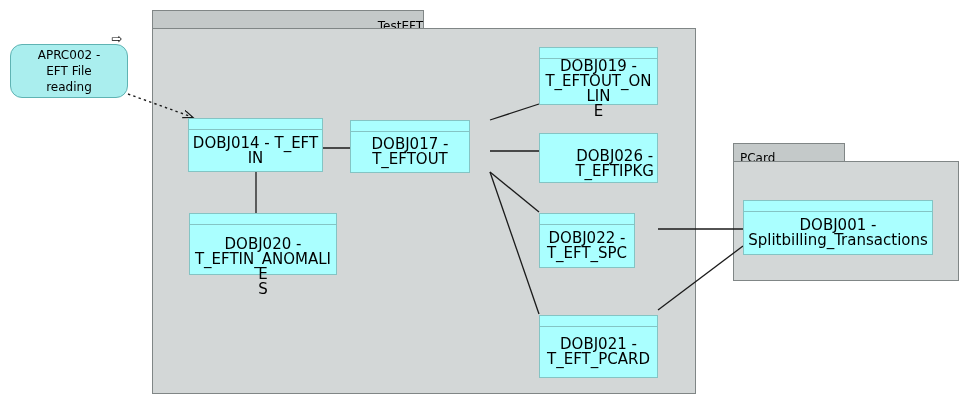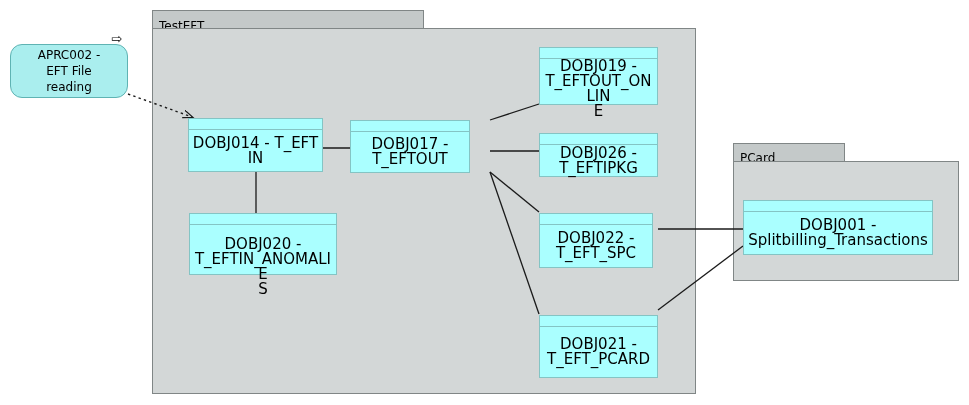--- a/index.html
+++ b/index.html
@@ -117,21 +117,21 @@
     line-height: 14px;
     color: #000000;
   }
 </style>
 </head>
 <body>
 
 <div id="canvas">
 
   <div class="package" style="left:152px; top:10px; width:544px; height:384px;">
-    <div class="pkg-tab" style="width:272px; height:30px;">
+    <div class="pkg-tab" style="width:272px; height:30px;justify-content:flex-end;">
       <span class="pkg-tab-label">TestEFT</span>
     </div>
     <div class="pkg-body" style="top:18px; width:544px; height:366px;"></div>
   </div>
 
   <div class="package" style="left:733px; top:143px; width:226px; height:138px;">
     <div class="pkg-tab" style="width:112px; height:28px;">
       <span class="pkg-tab-label">PCard</span>
     </div>
     <div class="pkg-body" style="top:18px; width:226px; height:120px;"></div>
@@ -198,29 +198,29 @@
 
   <div class="entity" style="left:539px; top:47px; width:119px; height:58px;">
     <div class="ent-head"></div>
     <div class="ent-body">
       <span class="ent-label">DOBJ019 -
 T_EFTOUT_ONLIN
 E</span>
     </div>
   </div>
 
-  <div class="entity" style="left:539px; top:133px; width:119px; height:44px;">
+  <div class="entity" style="left:539px; top:133px; width:119px; height:50px;align-items:flex-end;">
     <div class="ent-head"></div>
     <div class="ent-body">
       <span class="ent-label">DOBJ026 -
 T_EFTIPKG</span>
     </div>
   </div>
 
-  <div class="entity" style="left:539px; top:213px; width:114px; height:55px;">
+  <div class="entity" style="left:539px; top:213px; width:96px; height:55px;">
     <div class="ent-head"></div>
     <div class="ent-body">
       <span class="ent-label">DOBJ022 -
 T_EFT_SPC</span>
     </div>
   </div>
 
   <div class="entity" style="left:539px; top:315px; width:119px; height:63px;">
     <div class="ent-head"></div>
     <div class="ent-body">

